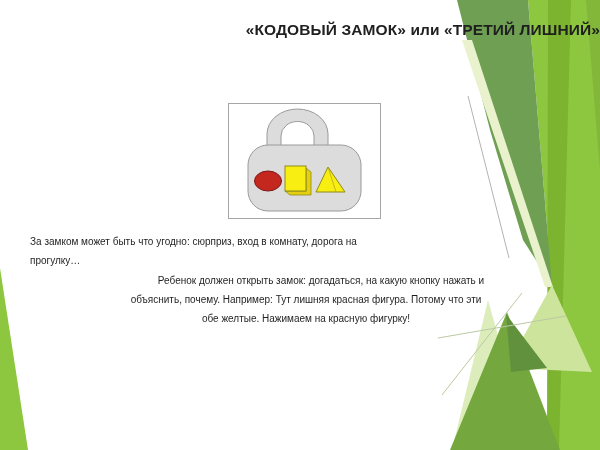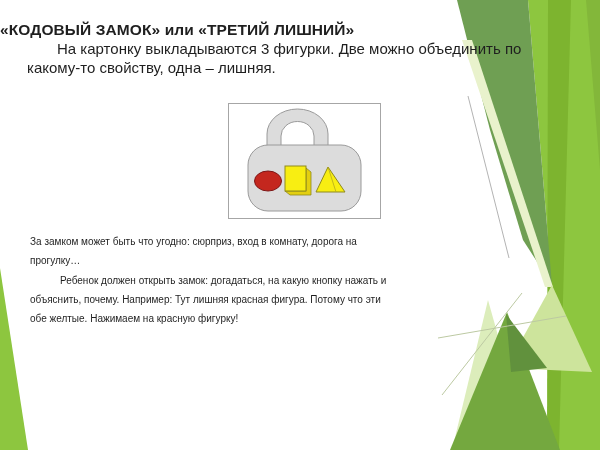--- a/index.html
+++ b/index.html
@@ -1,30 +1,30 @@
 <!DOCTYPE html>
 <html><head>
 <meta charset="utf-8">
 <style>
   html,body{margin:0;padding:0;}
   body{width:600px;height:450px;overflow:hidden;background:#fff;
        font-family:"Liberation Sans",sans-serif;color:#1f1f1f;}
   .slide{position:relative;width:600px;height:450px;background:#fff;overflow:hidden;}
   .deco{position:absolute;left:0;top:0;width:600px;height:450px;z-index:0;pointer-events:none;}
-  .title{position:absolute;top:21px;left:0;right:0;margin:0;text-align:left;
+  .title{position:absolute;top:21px;left:0;right:0;margin:0;text-align:right;
          font-size:15.5px;font-weight:bold;z-index:2;letter-spacing:.1px;}
   .intro{position:absolute;top:40px;left:27px;width:516px;margin:0;font-size:15px;
          line-height:18.5px;text-indent:30px;white-space:pre-line;z-index:2;}
   .imgbox{position:absolute;left:228px;top:103px;width:151px;height:114px;margin:0;
           border:1px solid #a6a6a6;background:#fff;z-index:1;}
   .imgbox svg{display:block;width:100%;height:100%;}
   .bodytext{position:absolute;top:232px;left:30px;width:552px;z-index:2;
             font-size:10px;line-height:19.3px;}
   .bodytext p{margin:0;white-space:pre-line;}
-  .bodytext p.indent{text-indent:30px;}
+  .bodytext p.indent{text-indent:30px;text-align:center;}
 </style>
 </head>
 <body>
 
 <div class="slide">
 
   <svg class="deco" viewBox="0 0 600 450" aria-hidden="true">
 
     <polygon points="528,0 600,0 600,450 558,450 552,285" fill="#8dc63f"></polygon>
 
@@ -46,22 +46,20 @@
     <polygon points="506,314 547,368 511,372" fill="#61913d"></polygon>
 
     <line x1="438" y1="338" x2="566" y2="316" stroke-width="1" stroke="#bcc9a2"></line>
     <line x1="522" y1="293" x2="442" y2="395" stroke-width="1" stroke="#bcc9a2"></line>
 
     <polygon points="0,268 28,450 0,450" fill="#8dc63f"></polygon>
   </svg>
 
   <h1 class="title">«КОДОВЫЙ ЗАМОК» или «ТРЕТИЙ ЛИШНИЙ»</h1>
 
-  <p class="intro">На картонку выкладываются 3 фигурки. Две можно объединить по
-какому-то свойству, одна – лишняя.</p>
 
   <figure class="imgbox">
     <svg viewBox="0 0 151 114" aria-hidden="true">
 
       <path d="M38,56 L38,30 A30.5,25 0 0 1 99,30 L99,56 L85,56 L85,32 A16.5,14.5 0 0 0 52,32 L52,56 Z" stroke="#9a9a9a" stroke-width="1" fill="#dcdcdc"></path>
 
       <rect x="19" y="41" width="113" height="66" rx="20" ry="20" stroke="#9a9a9a" stroke-width="1" fill="#dcdcdc"></rect>
 
       <ellipse cx="39" cy="77" rx="13.5" ry="10" stroke="#7e1616" stroke-width="1" fill="#c4271e"></ellipse>
 

